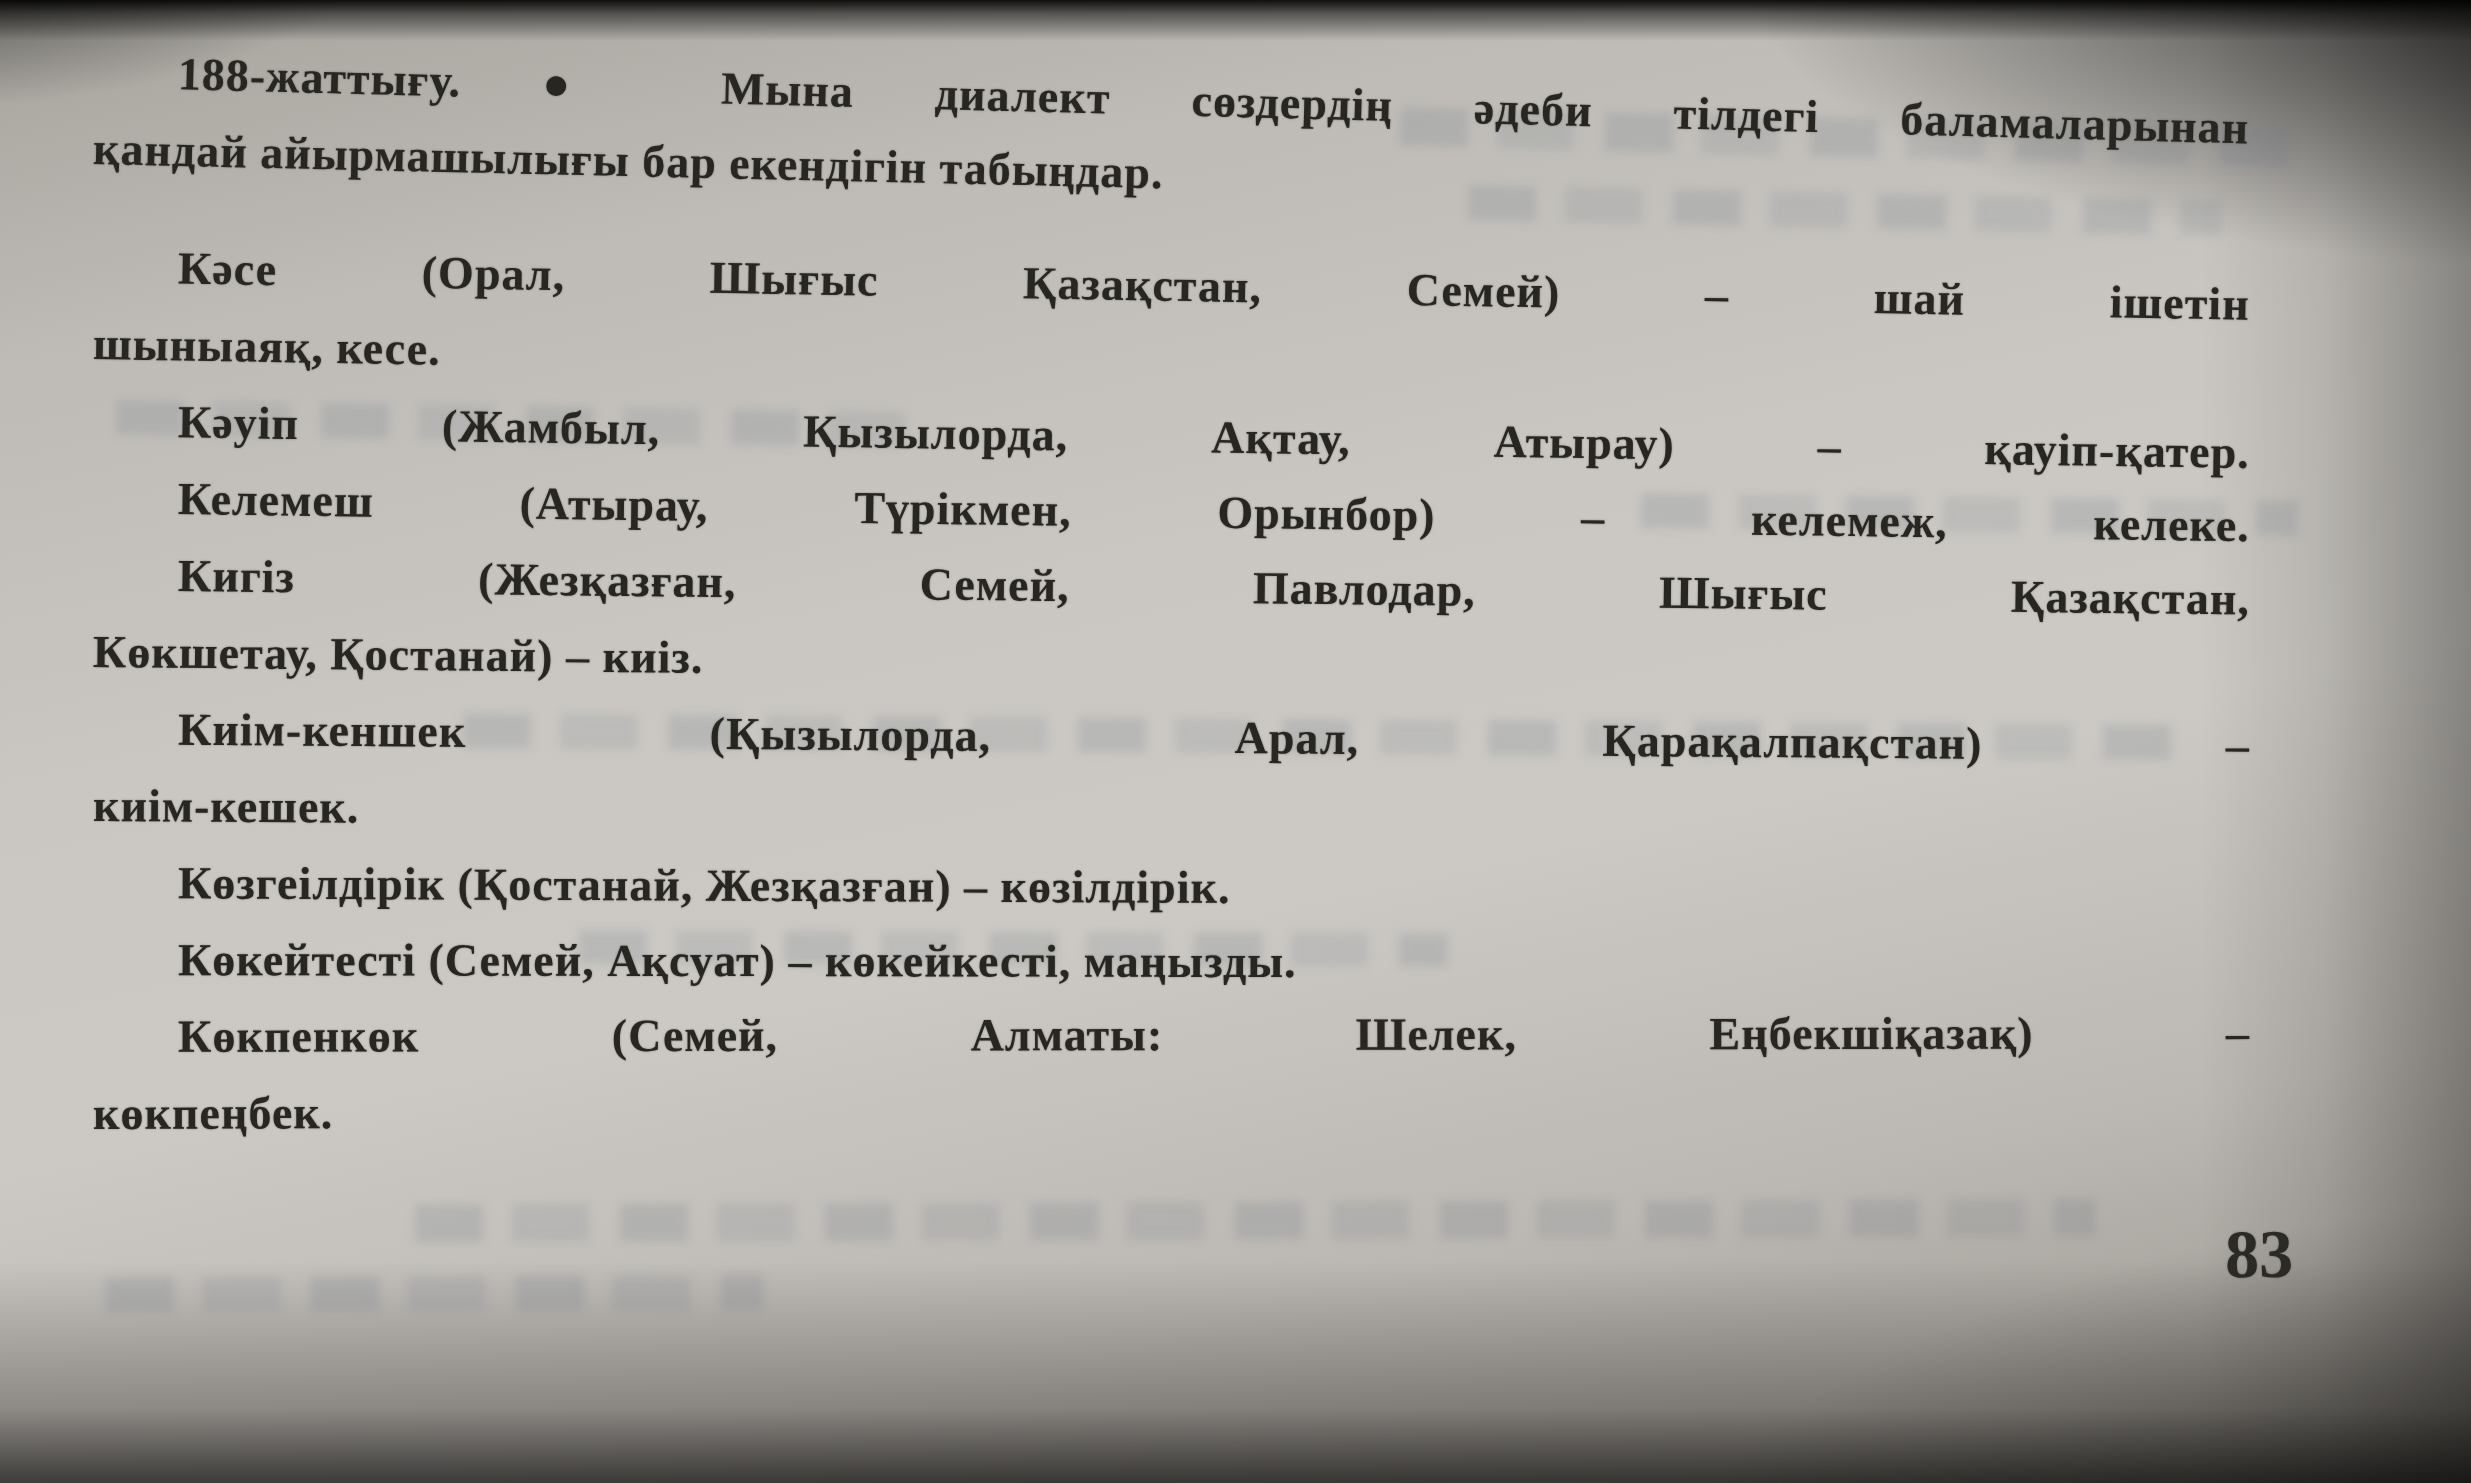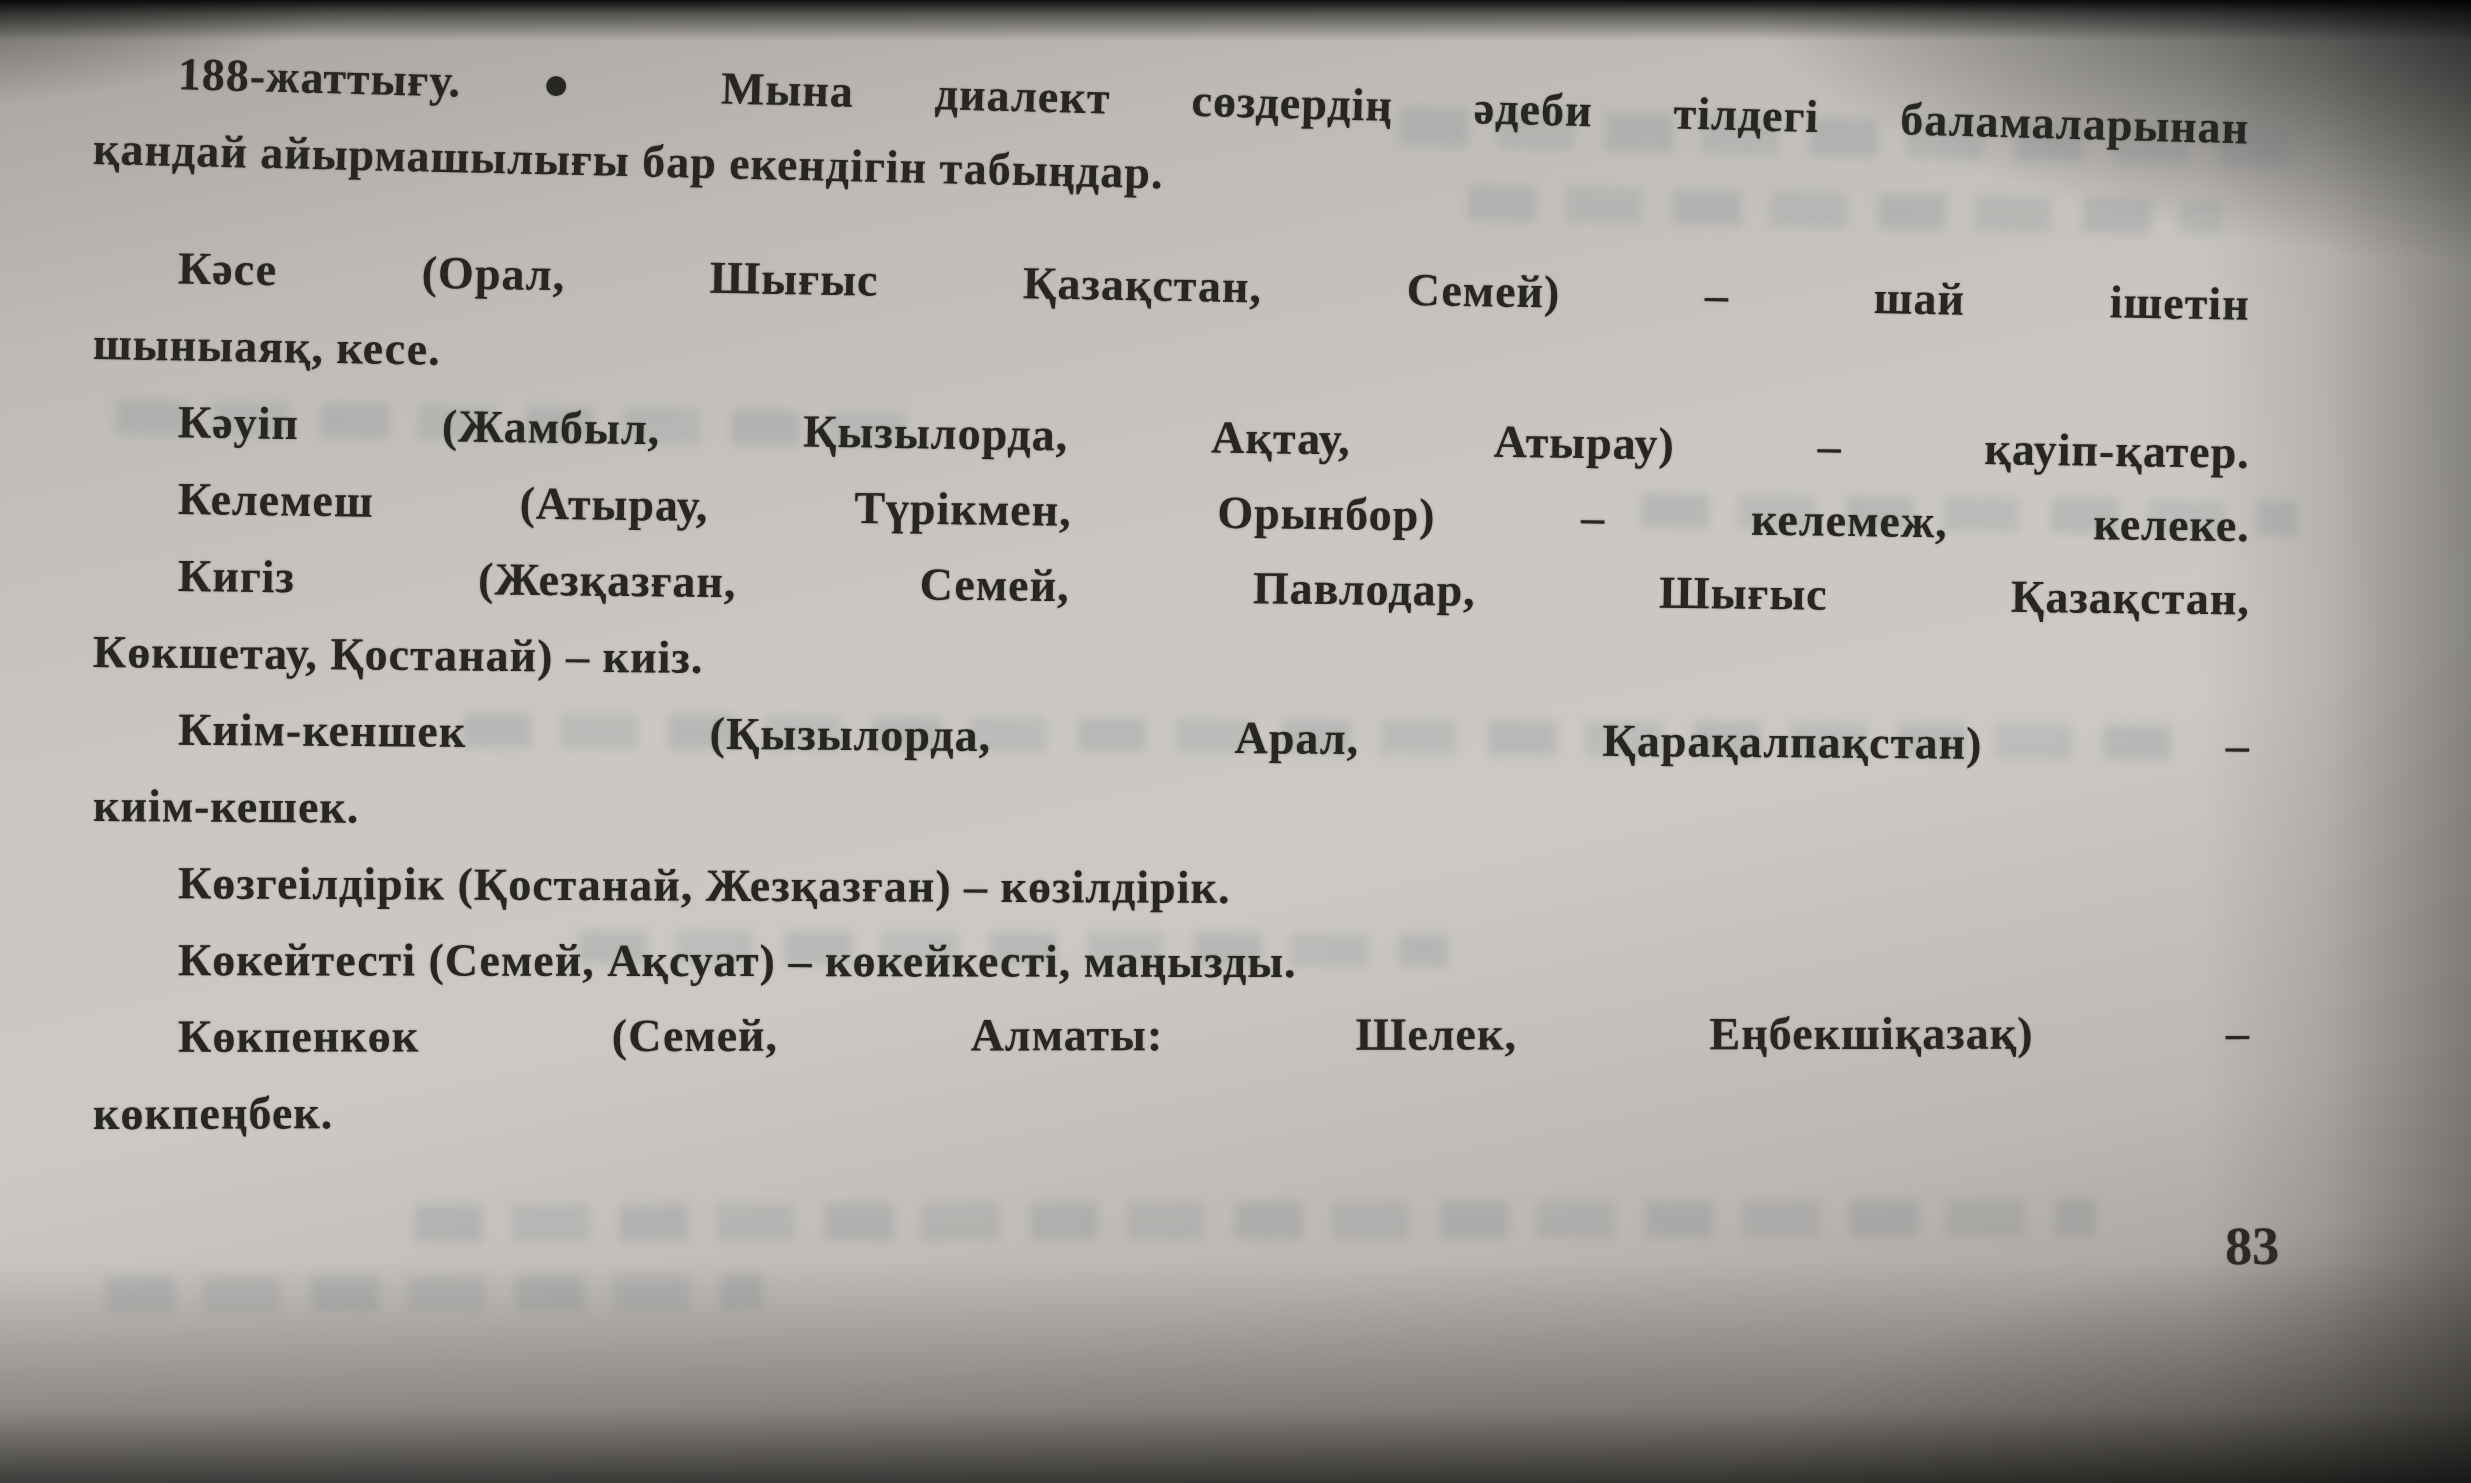--- a/index.html
+++ b/index.html
@@ -29,21 +29,21 @@
   .line:nth-child(6){transform:rotate(0.75deg);}
   .line:nth-child(7){transform:rotate(0.65deg);}
   .line:nth-child(8){transform:rotate(0.55deg);}
   .line:nth-child(9){transform:rotate(0.45deg);}
   .line:nth-child(10){transform:rotate(0.35deg);}
   .line:nth-child(11){transform:rotate(0.25deg);}
   .line:nth-child(12){transform:rotate(0.1deg);}
   .line:nth-child(13){transform:rotate(-0.1deg);}
   .line:nth-child(14){transform:rotate(-0.2deg);}
   .page-number{position:absolute;left:2225px;top:1215px;
-    color:#2b2a24;font-weight:bold;font-size:54px;
+    color:#2b2a24;font-weight:bold;font-size:68px;
     text-shadow:0 0 1.9px rgba(52,50,44,0.5);transform:rotate(-0.4deg);}
   
   .bleed{position:absolute;filter:blur(4.8px);opacity:0.5;
     background:repeating-linear-gradient(90deg,
       rgba(104,117,132,0.38) 0 68px, rgba(104,117,132,0) 68px 97px,
       rgba(104,117,132,0.30) 97px 174px, rgba(104,117,132,0) 174px 205px);}
   .b1{top:118px;left:1400px;width:908px;height:39px;transform:rotate(1.4deg);}
   .b2{top:193px;left:1468px;width:753px;height:35px;transform:rotate(1.2deg);}
   .b3{top:406px;left:116px;width:792px;height:35px;transform:rotate(0.9deg);}
   .b4{top:497px;left:1641px;width:657px;height:35px;transform:rotate(0.7deg);}

